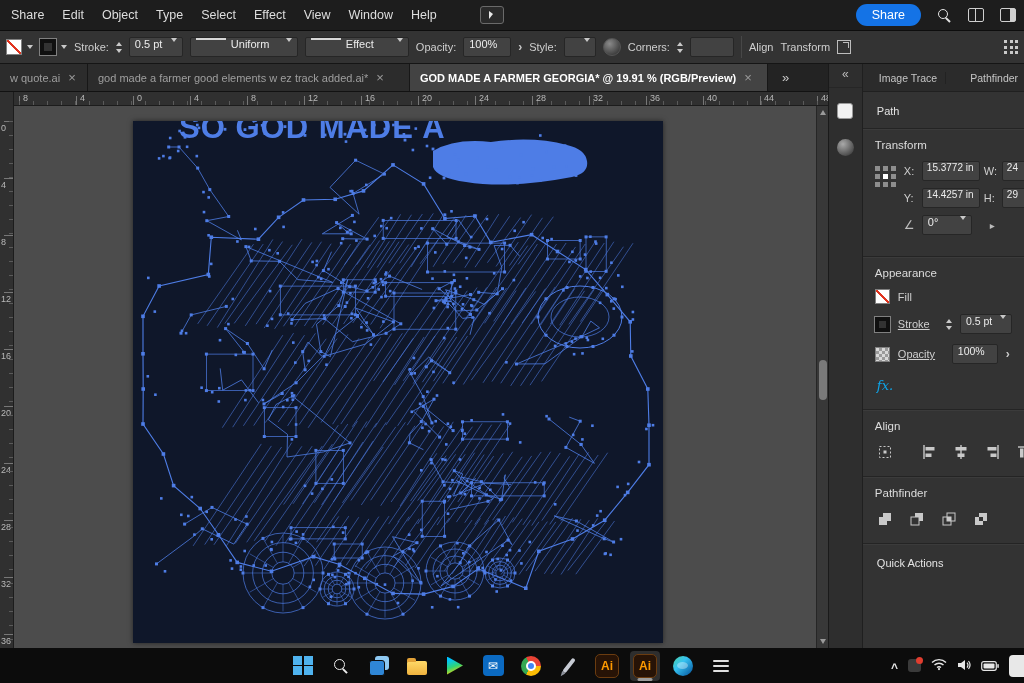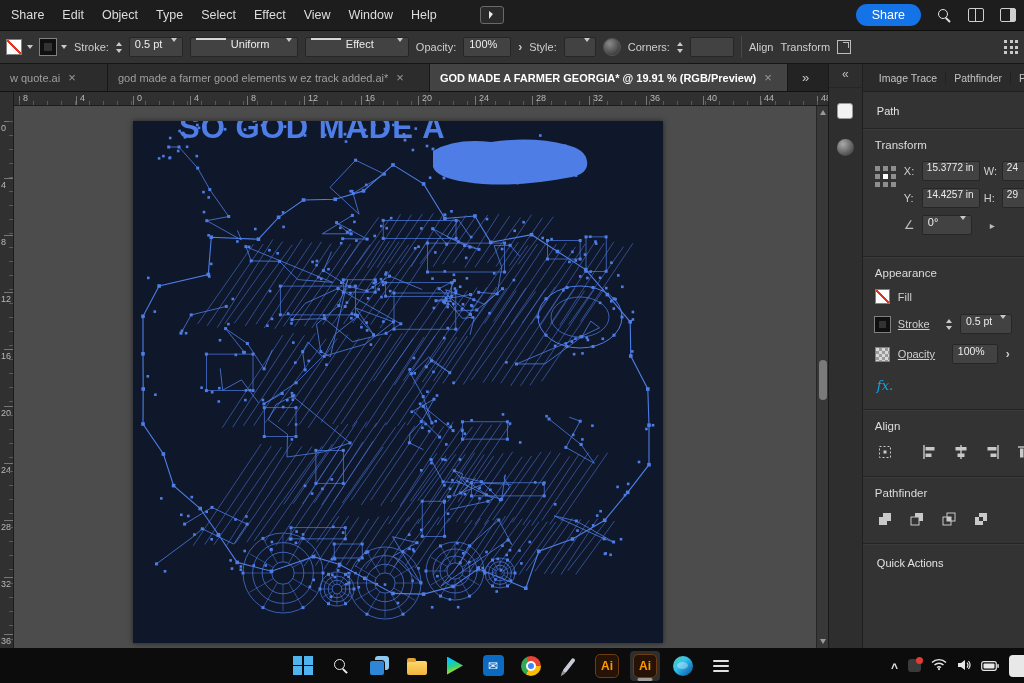--- a/index.html
+++ b/index.html
@@ -93,21 +93,21 @@
 
   
   .dock-strip{width:34px;background:#2e2e2e;border-right:1px solid #1f1f1f;display:flex;flex-direction:column;align-items:center;}
   .dock-collapse{font-size:12px;color:#bdbdbd;padding:3px 0 6px;width:100%;text-align:center;border-bottom:1px solid #262626;}
   .dock-btn{width:26px;height:26px;margin-top:10px;display:flex;align-items:center;justify-content:center;border-radius:3px;}
   .dock-art-icon{width:16px;height:16px;background:#f2f2f2;border-radius:3px;border:1px solid #9a9a9a;}
   .dock-sphere-icon{width:17px;height:17px;border-radius:50%;background:radial-gradient(circle at 35% 30%,#a9a9a9,#2b2b2b);}
 
   
   .panel{width:162px;background:#333;overflow:hidden;display:flex;flex-direction:column;}
-  .ptabs{height:28px;display:flex;align-items:center;background:#2b2b2b;border-bottom:1px solid #202020;padding-left:8px;}
+  .ptabs{height:28px;display:flex;align-items:center;background:#2b2b2b;border-bottom:1px solid #202020;padding-left:8px;gap:16px;}
   .ptab{font-size:10.5px;color:#c5c5c5;padding:0 8px;border-right:1px solid #222;white-space:nowrap;}
   .ptab:last-child{border-right:none;}
   .pbody{flex:1;position:relative;}
   .sel-type{font-size:11px;color:#e3e3e3;padding:13px 14px 11px;}
   .pdiv{height:1px;background:#242424;box-shadow:0 1px 0 rgba(255,255,255,0.04);}
   .psec{padding:10px 12px 14px;}
   .phead{font-size:11.5px;color:#dcdcdc;margin-bottom:10px;}
   .trow{display:flex;}
   .refpoint{display:grid;grid-template-columns:repeat(3,5px);grid-template-rows:repeat(3,5px);gap:3px;margin:5px 8px 0 0;flex:none;}
   .refpoint i{background:#8e8e8e;}
@@ -251,21 +251,21 @@
         <i></i>
         <i></i>
       </span>
   </div>
 
   <div class="main">
 
     <div class="left-col">
 
       <div class="tabbar">
-        <div class="doc-tab" style="width:108px">
+        <div class="doc-tab" style="width:88px">
           <span>w quote.ai</span>
           <span class="tab-close">×</span>
         </div>
         <div class="doc-tab" style="width:322px">
           <span>god made a farmer good elements w ez track added.ai*</span>
           <span class="tab-close">×</span>
         </div>
         <div class="doc-tab active" style="width:358px">
           <span>GOD MADE A FARMER GEORGIA* @ 19.91 % (RGB/Preview)</span>
           <span class="tab-close">×</span>

